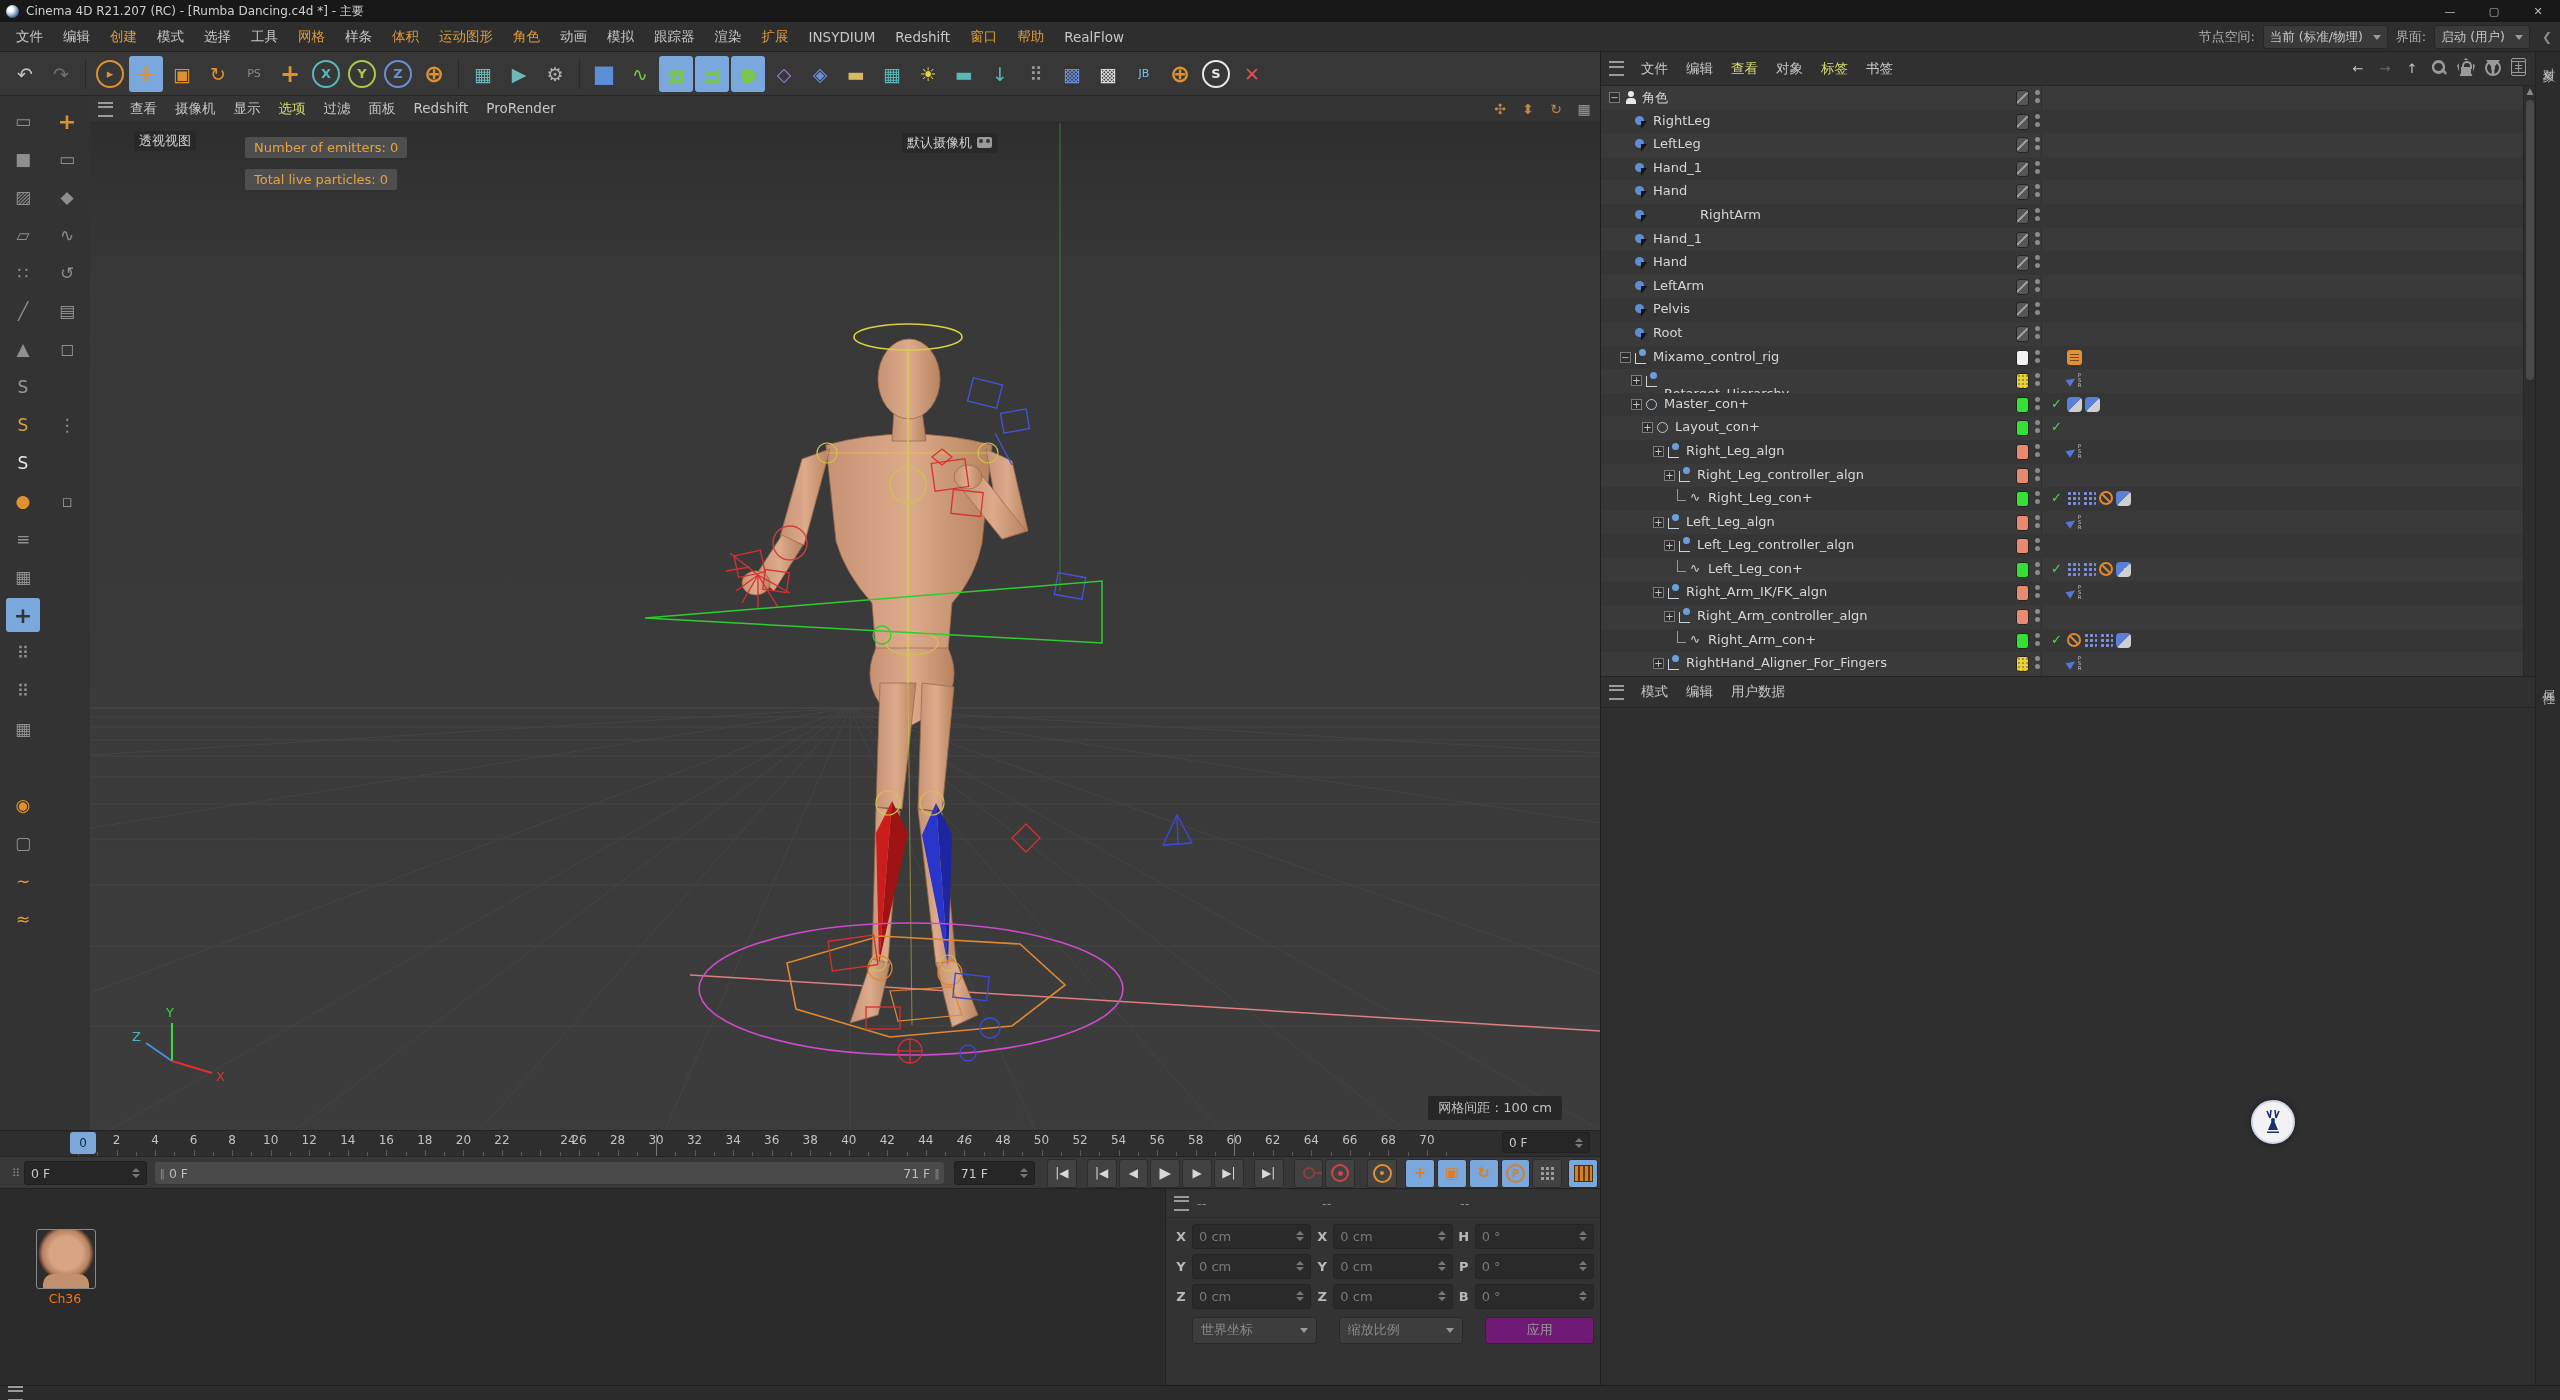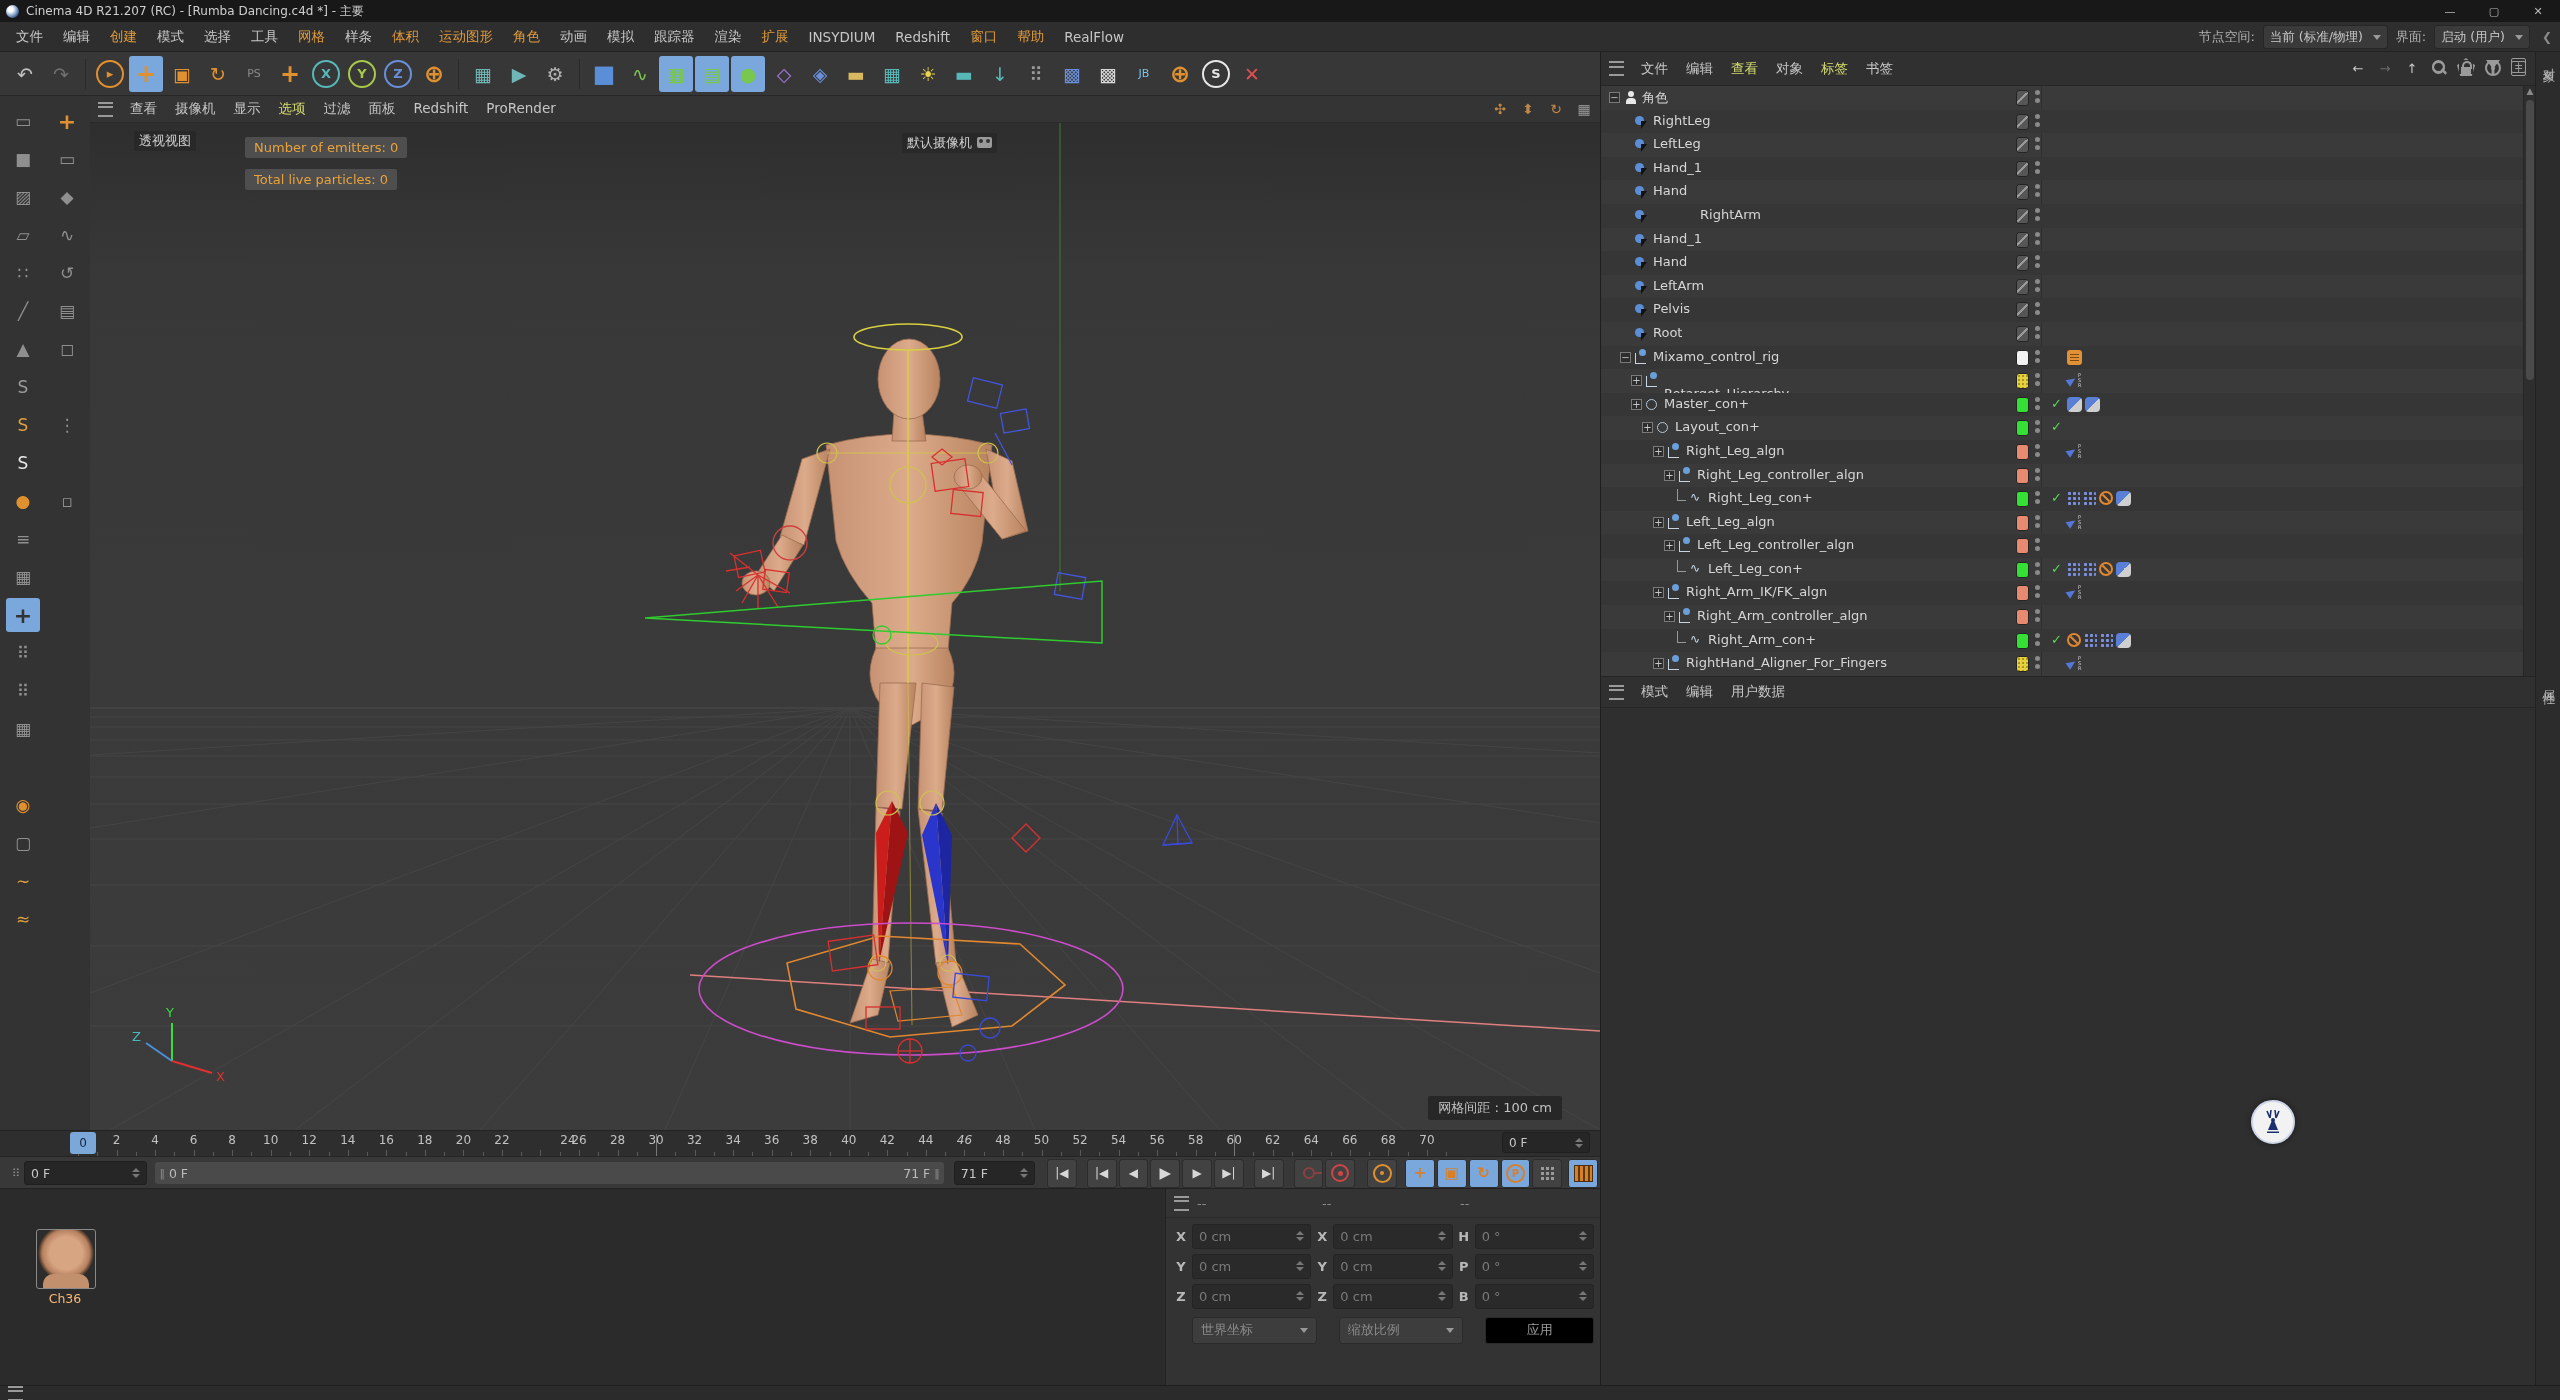--- a/index.html
+++ b/index.html
@@ -87,32 +87,32 @@
   .akicon{width:15px;height:15px;border:2px solid #e0912f;border-radius:50%;display:flex;align-items:center;justify-content:center;}
   .akicon::after{content:"";width:4px;height:4px;border-radius:50%;background:#e0912f;}
   .filmicon{width:17px;height:15px;background:repeating-linear-gradient(90deg,#d97f28 0 3px,#5a3a12 3px 5px);border:1px solid #4a2f0e;}
 
   
   #materials{left:0;top:1188px;width:1165px;height:197px;background:#2b2b2b;border-top:1px solid #222;}
   #mat-menu{display:flex;align-items:center;height:30px;background:#303030;border-bottom:1px solid #242424;padding-left:8px;}
   .thumb{position:absolute;left:36px;top:40px;width:58px;height:58px;border:1px solid #8a8a8a;border-radius:3px;
     background:radial-gradient(circle at 50% 40%,#d8a582 0 36%,#b5805f 52%,#6a4a36 58%,#2c2c2c 62%);}
   .thumb::after{content:"";position:absolute;left:6px;bottom:0;width:46px;height:14px;border-radius:10px 10px 0 0;background:#c2906c;}
-  .thumb-label{position:absolute;left:30px;top:102px;width:70px;text-align:center;font-size:12.5px;color:#fdba74;}
+  .thumb-label{position:absolute;left:30px;top:102px;width:70px;text-align:center;font-size:12.5px;color:#f97316;}
 
   #coords{left:1165px;top:1188px;width:435px;height:197px;background:#333;border-left:1px solid #222;border-top:1px solid #222;box-sizing:border-box;}
   #coord-head{display:flex;align-items:center;height:28px;color:#8a8a8a;border-bottom:1px solid #2a2a2a;}
   .coord-grid{position:absolute;left:8px;top:32px;width:420px;}
   .crow{display:flex;align-items:center;height:30px;gap:4px;}
   .clabel{width:14px;color:#b8b8b8;font-weight:bold;font-size:13px;text-align:center;}
   .cfield{flex:1;height:23px;background:#2a2a2a;border:1px solid #242424;border-radius:3px;color:#7a7a7a;font-size:13px;
     display:flex;align-items:center;padding:0 6px;}
   .cddl{height:25px;background:#3d3d3d;border:1px solid #2a2a2a;border-radius:3px;color:#8a8a8a;font-size:13px;
     display:flex;align-items:center;padding:0 8px;flex:1;}
-  .apply-btn{height:25px;background:#000000;border:1px solid #2a2a2a;border-radius:3px;color:#9a9a9a;font-size:13px;
+  .apply-btn{height:25px;background:#701a75;border:1px solid #2a2a2a;border-radius:3px;color:#9a9a9a;font-size:13px;
     display:flex;align-items:center;justify-content:center;flex:1;}
 
   
   #rightpanel{left:1600px;top:52px;width:960px;height:1333px;background:#303030;border-left:1px solid #1e1e1e;box-sizing:border-box;}
   #om-menu{position:absolute;left:0;top:0;width:934px;height:34px;display:flex;align-items:center;padding-left:8px;box-sizing:border-box;background:#303030;border-bottom:1px solid #262626;}
   .om-right-icons{position:absolute;right:34px;top:6px;display:flex;gap:9px;}
   .mini-icon{width:18px;height:18px;position:relative;color:#9a9a9a;display:flex;align-items:center;justify-content:center;font-size:13px;}
   .i-search::before{content:"";width:9px;height:9px;border:2px solid #9a9a9a;border-radius:50%;position:absolute;left:2px;top:2px;}
   .i-search::after{content:"";width:6px;height:2px;background:#9a9a9a;position:absolute;left:11px;top:12px;transform:rotate(45deg);}
   .i-home{clip-path:polygon(50% 0,100% 40%,82% 100%,18% 100%,0 40%);border:0;background:transparent;box-shadow:inset 0 0 0 2px #9a9a9a;}

